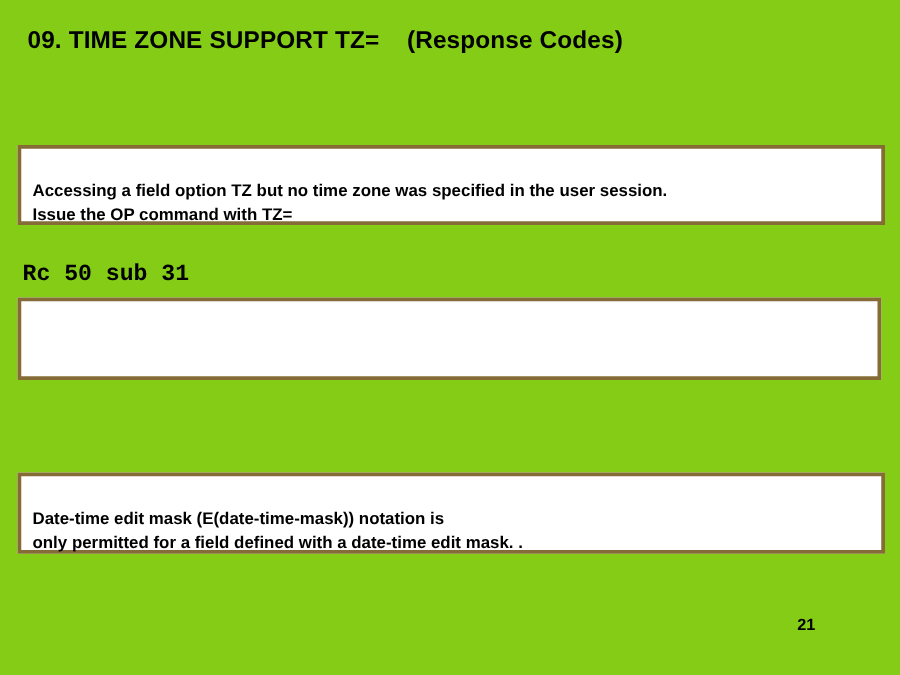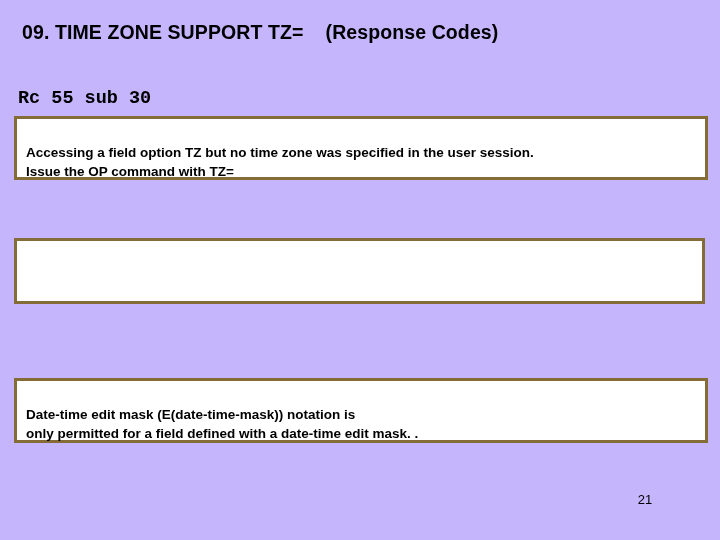--- a/index.html
+++ b/index.html
@@ -11,21 +11,21 @@
     height: 540px;
     background: #ffffff;
     font-family: "Liberation Sans", sans-serif;
     overflow: hidden;
     position: relative;
   }
   .slide {
     position: relative;
     width: 720px;
     height: 540px;
-    background: #c4b5fd;
+    background: #84cc16;
   }
 
   
   .slide-title {
     position: absolute;
     left: 22px;
     top: 20px;
     width: 680px;
     font-family: "Liberation Sans", sans-serif;
     font-weight: bold;
@@ -85,45 +85,46 @@
   .page-number {
     position: absolute;
     left: 600px;
     top: 492px;
     width: 90px;
     text-align: center;
     font-family: "Liberation Sans", sans-serif;
     font-size: 13px;
     line-height: 16px;
     color: #000000;
+    font-weight: bold;
   }
   .footer-credit {
     position: absolute;
     left: 540px;
     top: 516px;
     width: 170px;
     text-align: center;
     font-family: "Liberation Sans", sans-serif;
     font-size: 9.5px;
     line-height: 12px;
     color: #000000;
   }
 </style>
 </head>
 <body>
 
 <div class="slide">
 
   <div class="slide-title">09. TIME ZONE SUPPORT TZ=    (Response Codes)</div>
 
-  <div class="rc-heading" id="rc-heading-1">Rc 55 sub 30</div>
   <div class="rc-box" id="rc-box-1"></div>
   <div class="rc-box-text" id="rc-text-1">Accessing a field option TZ but no time zone was specified in the user session.
 Issue the OP command with TZ=</div>
 
+  <div class="rc-heading" id="rc-heading-2">Rc 50 sub 31</div>
   <div class="rc-box" id="rc-box-2"></div>
 
   <div class="rc-box" id="rc-box-3"></div>
   <div class="rc-box-text" id="rc-text-3">Date-time edit mask (E(date-time-mask)) notation is
 only permitted for a field defined with a date-time edit mask. .</div>
 
   <div class="page-number">21</div>
 
 </div>
 

